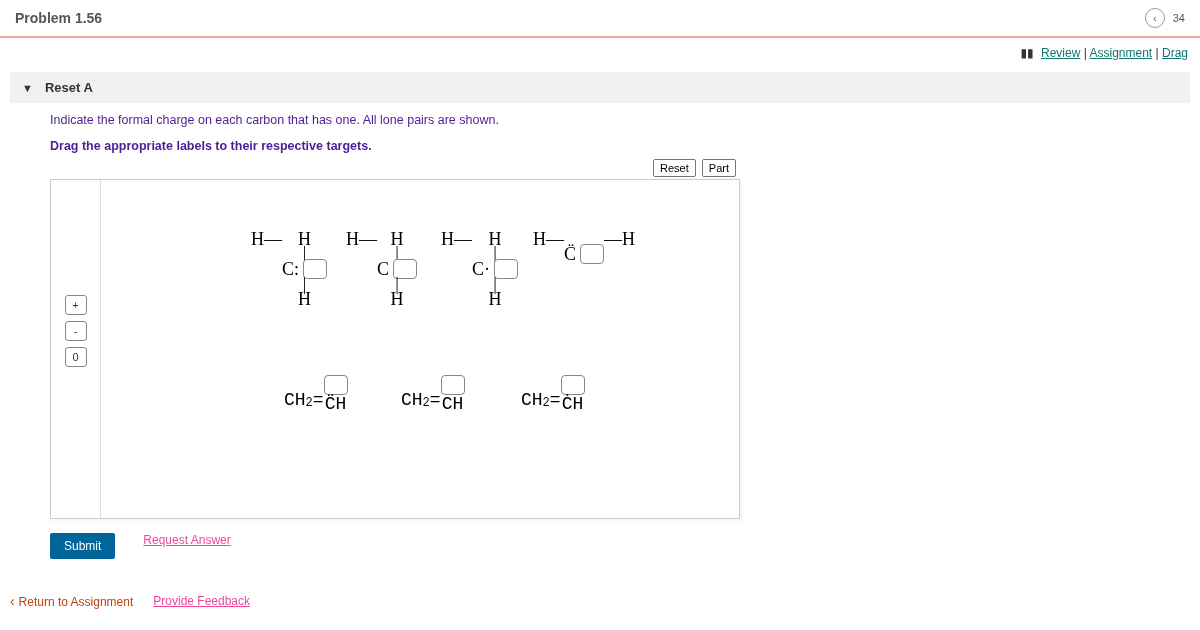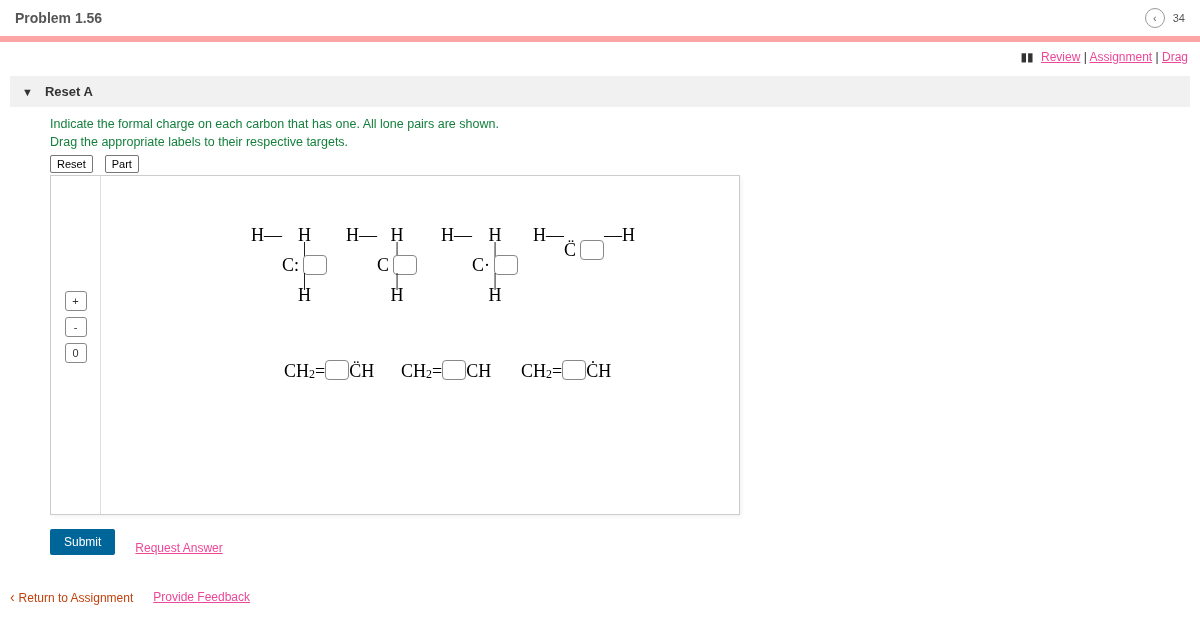--- a/index.html
+++ b/index.html
@@ -1,51 +1,51 @@
 <!DOCTYPE html>
 <html><head>
   <meta charset="utf-8">
   <style>
     * { box-sizing: border-box; margin: 0; padding: 0; }
     body { font-family: Arial, Helvetica, sans-serif; font-size: 13px; color: #333; background: #fff; width: 1200px; height: 630px; }
-    .top-header { display: flex; justify-content: space-between; align-items: center; padding: 8px 15px; border-bottom: 6px solid #fca5a5; }
+    .top-header { display: flex; justify-content: space-between; align-items: center; padding: 8px 15px; border-bottom: 2px solid #fca5a5; }
     .title { font-weight: bold; font-size: 14px; color: #555; }
     .top-right { display: flex; align-items: center; gap: 8px; }
     .nav-arrow { width: 20px; height: 20px; border: 1px solid #999; border-radius: 50%; display: flex; align-items: center; justify-content: center; font-size: 11px; color: #666; cursor: pointer; }
     .prob-num { font-size: 11px; color: #555; }
     .links-bar { text-align: right; padding: 8px 12px; font-size: 12px; }
-    .links-bar a { color: #ec4899; text-decoration: underline; cursor: pointer; }
+    .links-bar a { color: #0f766e; text-decoration: underline; cursor: pointer; }
     .links-bar .icon { margin-right: 4px; }
     .part-header { background: #f1f1f1; padding: 8px 12px; margin: 4px 10px 10px 10px; display: flex; align-items: center; font-weight: bold; color: #333; }
     .part-header .chev { margin-right: 12px; font-size: 11px; }
-    .instructions { margin: 0 10px 4px 50px; font-size: 12.5px; color: #15803d; }
-    .instructions .bold { font-weight: normal; display: block; margin-top: 4px; }
+    .instructions { margin: 0 10px 4px 50px; font-size: 12.5px; color: #4c1d95; }
+    .instructions .bold { font-weight: bold; display: block; margin-top: 12px; }
     .workspace-wrapper { margin: 6px 10px 8px 50px; width: 690px; }
-    .tool-row { display: flex; justify-content: flex-start; gap: 12px; margin-bottom: 2px; padding-right: 4px; }
+    .tool-row { display: flex; justify-content: flex-end; gap: 6px; margin-bottom: 2px; padding-right: 4px; }
     .tb { border: 1px solid #777; background: #fff; padding: 2px 6px; font-size: 11px; cursor: pointer; border-radius: 2px; }
     .workspace { border: 1px solid #ccc; height: 340px; display: flex; position: relative; box-shadow: 2px 2px 4px rgba(0,0,0,.05); }
     .palette { width: 50px; border-right: 1px solid #ddd; display: flex; flex-direction: column; align-items: center; gap: 6px; padding-top: 115px; }
     .pal-item { width: 22px; height: 20px; border: 1px solid #888; border-radius: 3px; display: flex; align-items: center; justify-content: center; font-size: 11px; cursor: grab; background: #fff; }
     .canvas { flex: 1; position: relative; font-family: "Times New Roman", serif; }
     .mol, .ch2 { position: absolute; display: flex; align-items: flex-start; font-size: 18px; color: #000; }
     .target { width: 24px; height: 20px; border: 1px solid #888; border-radius: 4px; background: #fff; display: inline-block; }
     .mol .col { display: flex; flex-direction: column; align-items: center; line-height: 14px; }
     .mol .center { display: flex; align-items: center; }
     .mol .atom { font-size: 18px; line-height: 18px; }
     .mol .vbar { line-height: 10px; height: 11px; }
     .mol .targholder { height: 20px; margin-left: 4px; display: flex; align-items: center; }
     .r1 { top: 50px; }
-    .r2 { top: 184px; }
+    .r2 { top: 195px; font-family: Liberation Mono, monospace; }
     .c1 { left: 150px; } .c2 { left: 245px; } .c3 { left: 340px; } .c4 { left: 432px; }
     .ch2 { align-items: flex-end; }
     .ch2 .sub { font-size: 12px; vertical-align: sub; }
-    .ch2 .tw { display:flex; align-items: center; line-height: 12px; }
+    .ch2 .tw { display:flex; flex-direction: column; align-items: center; line-height: 12px; }
     .ch2 .targholder { margin-bottom: 2px; }
     .d1 { left: 183px; } .d2 { left: 300px; } .d3 { left: 420px; }
-    .action-row { margin: 14px 10px 0 50px; display: flex; align-items: flex-end; gap: 20px; }
+    .action-row { margin: 14px 10px 0 50px; display: flex; align-items: flex-start; gap: 28px; }
     .submit-btn { background: #006699; color: #fff; border: none; padding: 6px 14px; font-size: 12px; border-radius: 2px; cursor: pointer; }
     .link { color: #ec4899; text-decoration: underline; font-size: 12px; cursor: pointer; }
     .footer-row { display: flex; align-items: center; gap: 20px; margin-top: 28px; padding: 6px 10px; }
     .ret { color: #c2410c; font-size: 12px; cursor: pointer; }
     .ret::before { content: "‹ "; font-size: 14px; }
   </style>
 </head>
 <body>
 
 <div class="top-header">

